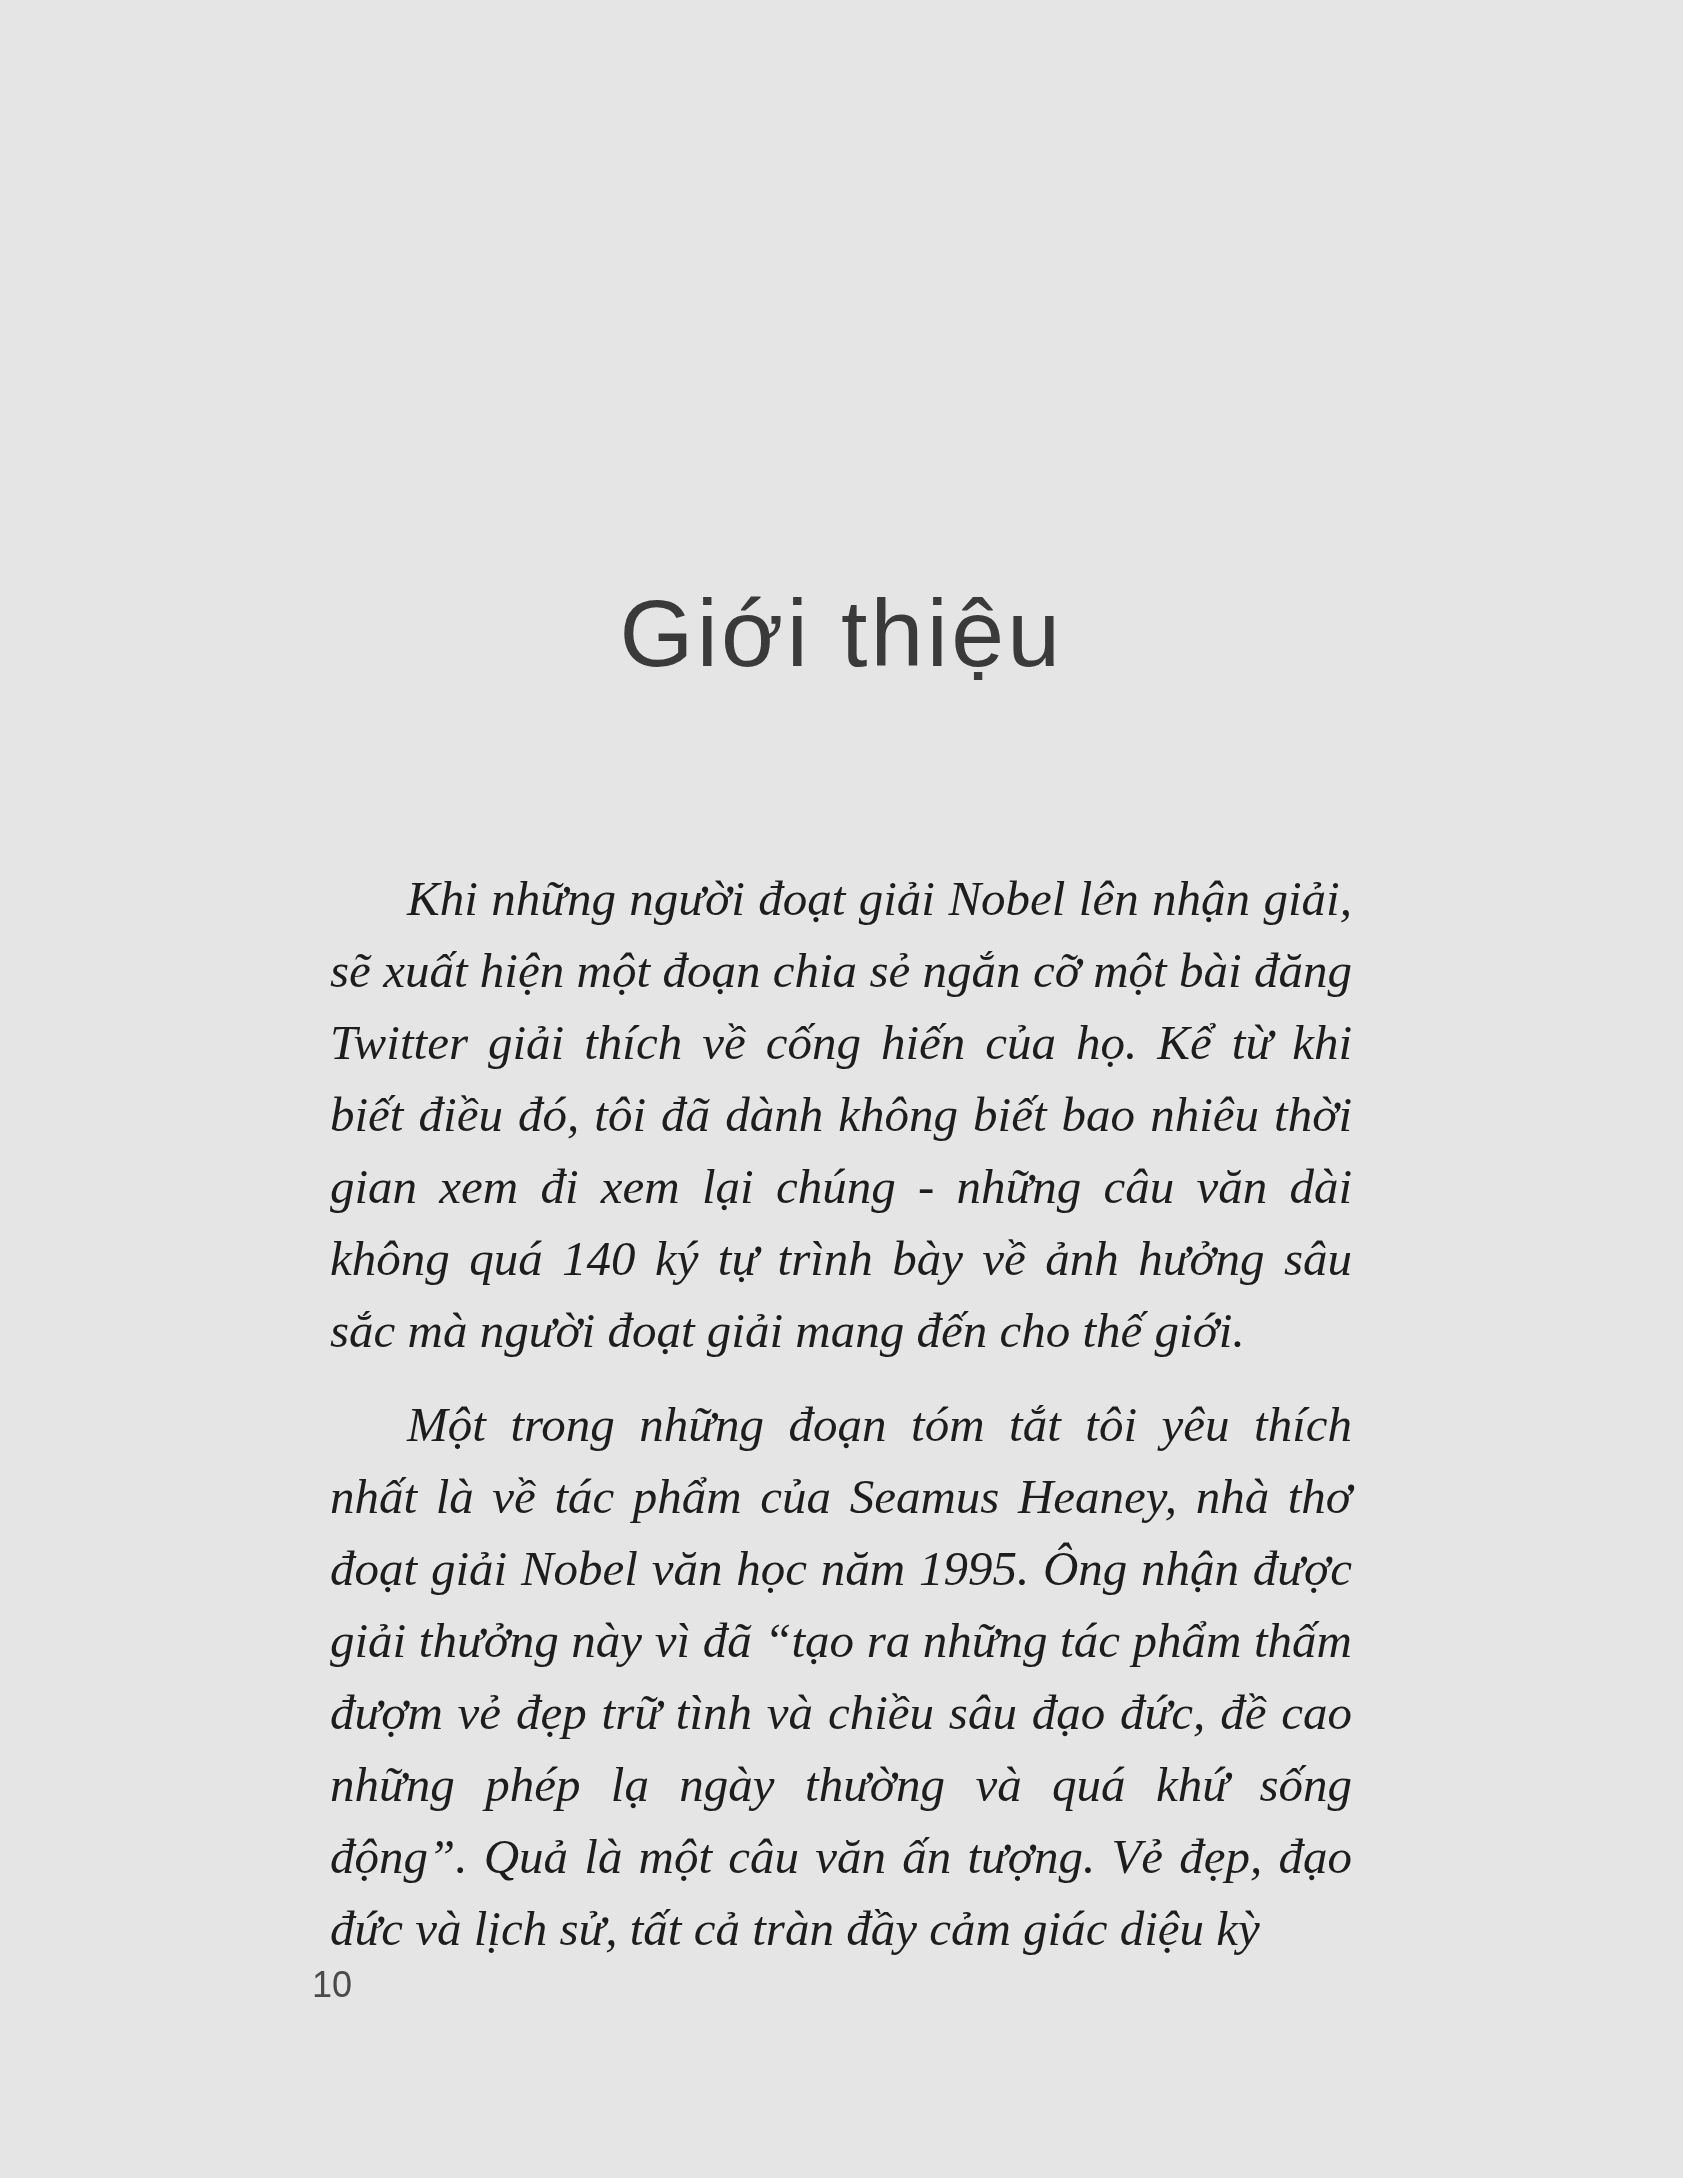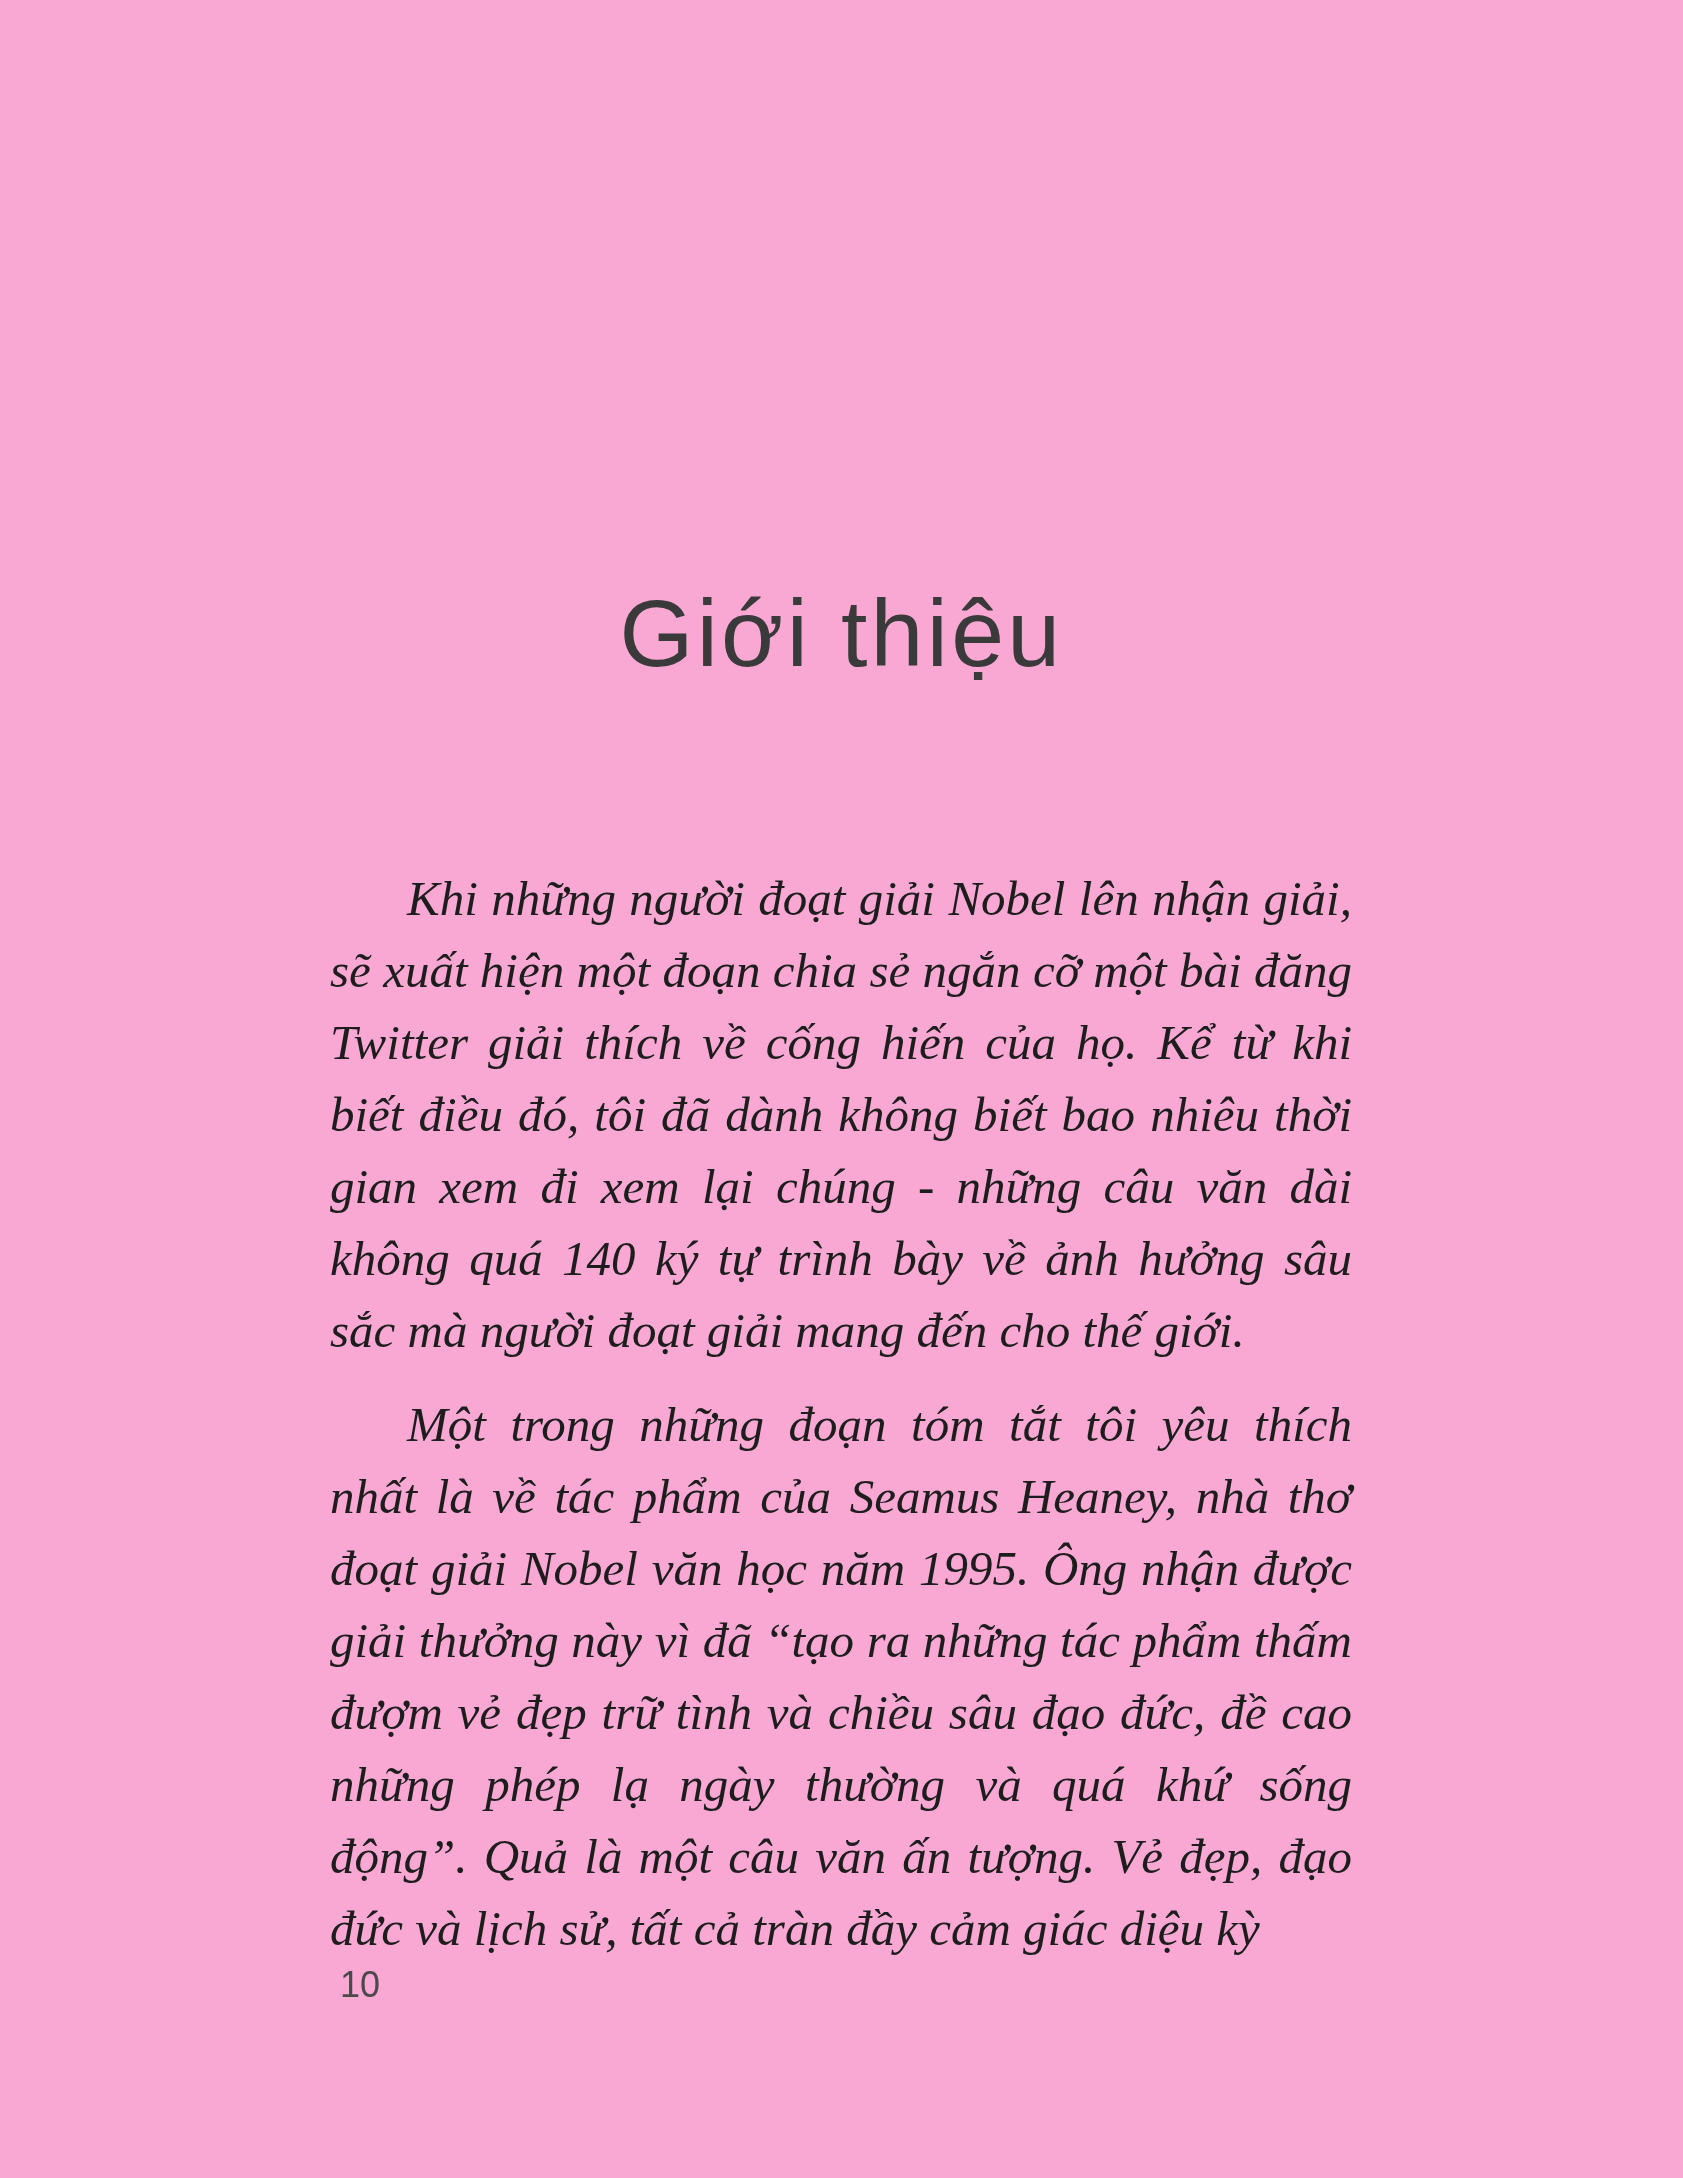--- a/index.html
+++ b/index.html
@@ -4,21 +4,21 @@
   <style>
     html, body {
       margin: 0;
       padding: 0;
       background: #ffffff;
     }
     .page {
       position: relative;
       width: 1683px;
       height: 2178px;
-      background: #f9a8d4;
+      background: #e5e5e5;
       overflow: hidden;
       font-family: "Liberation Serif", serif;
     }
     .chapter-title {
       position: absolute;
       top: 515px;
       left: 0;
       width: 100%;
       text-align: center;
       font-family: "Liberation Sans", sans-serif;
@@ -37,21 +37,21 @@
       line-height: 1.47;
       text-align: justify;
     }
     .body-paragraph {
       margin: 0 0 22px 0;
       text-indent: 77px;
       font-style: italic;
     }
     .page-number {
       position: absolute;
-      left: 340px;
+      left: 312px;
       top: 1964px;
       font-family: "Liberation Sans", sans-serif;
       font-weight: 300;
       font-size: 36px;
       color: #4a4a4a;
     }
   </style>
 </head>
 <body>
 

